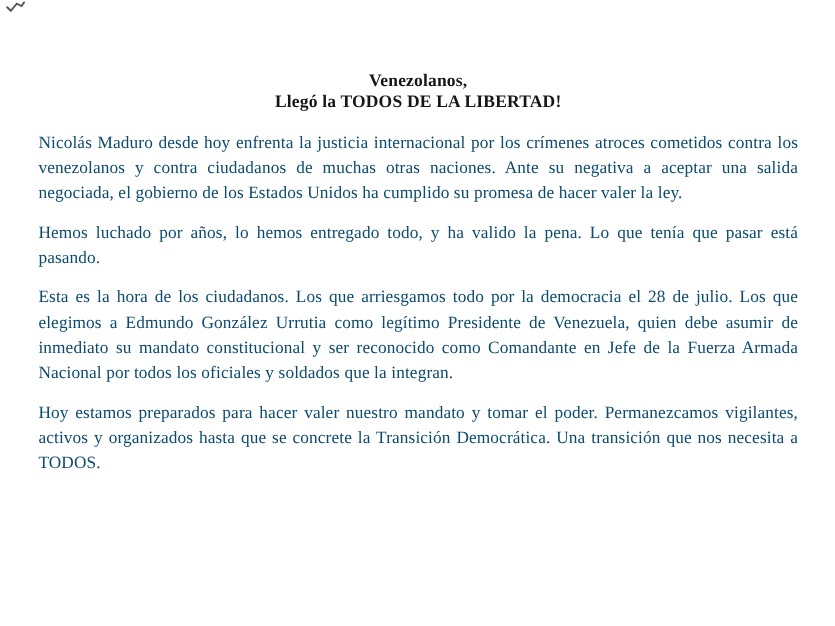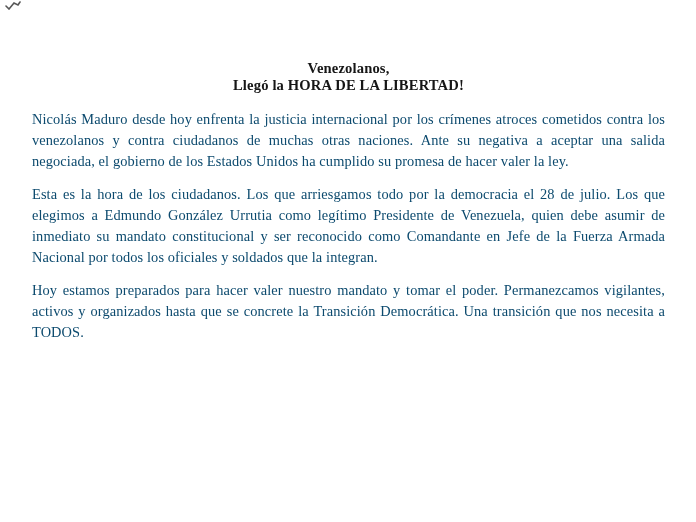--- a/index.html
+++ b/index.html
@@ -58,25 +58,26 @@
 <div class="page">
 
   <svg class="corner-mark" viewBox="0 0 16 9" xmlns="http://www.w3.org/2000/svg">
     <path d="M1 5 L4 8 L9 2 L13 4 L15 1" fill="none" stroke="#3a3a3a" stroke-width="1.6" stroke-linecap="round"></path>
   </svg>
 
   <div class="content">
 
     <h1 class="title">
       <span>Venezolanos,</span><br>
-      <span>Llegó la HORA DE LA LIBERTAD!</span>
+      <span>Llegó la TODOS DE LA LIBERTAD!</span>
     </h1>
 
     <p class="para">Nicolás Maduro desde hoy enfrenta la justicia internacional por los crímenes atroces cometidos contra los venezolanos y contra ciudadanos de muchas otras naciones. Ante su negativa a aceptar una salida negociada, el gobierno de los Estados Unidos ha cumplido su promesa de hacer valer la ley.</p>
 
 
+    <p class="para">Hemos luchado por años, lo hemos entregado todo, y ha valido la pena. Lo que tenía que pasar está pasando.</p>
 
     <p class="para">Esta es la hora de los ciudadanos. Los que arriesgamos todo por la democracia el 28 de julio. Los que elegimos a Edmundo González Urrutia como legítimo Presidente de Venezuela, quien debe asumir de inmediato su mandato constitucional y ser reconocido como Comandante en Jefe de la Fuerza Armada Nacional por todos los oficiales y soldados que la integran.</p>
 
     <p class="para">Hoy estamos preparados para hacer valer nuestro mandato y tomar el poder. Permanezcamos vigilantes, activos y organizados hasta que se concrete la Transición Democrática. Una transición que nos necesita a TODOS.</p>
 
   </div>
 </div>
 
 </body></html>

